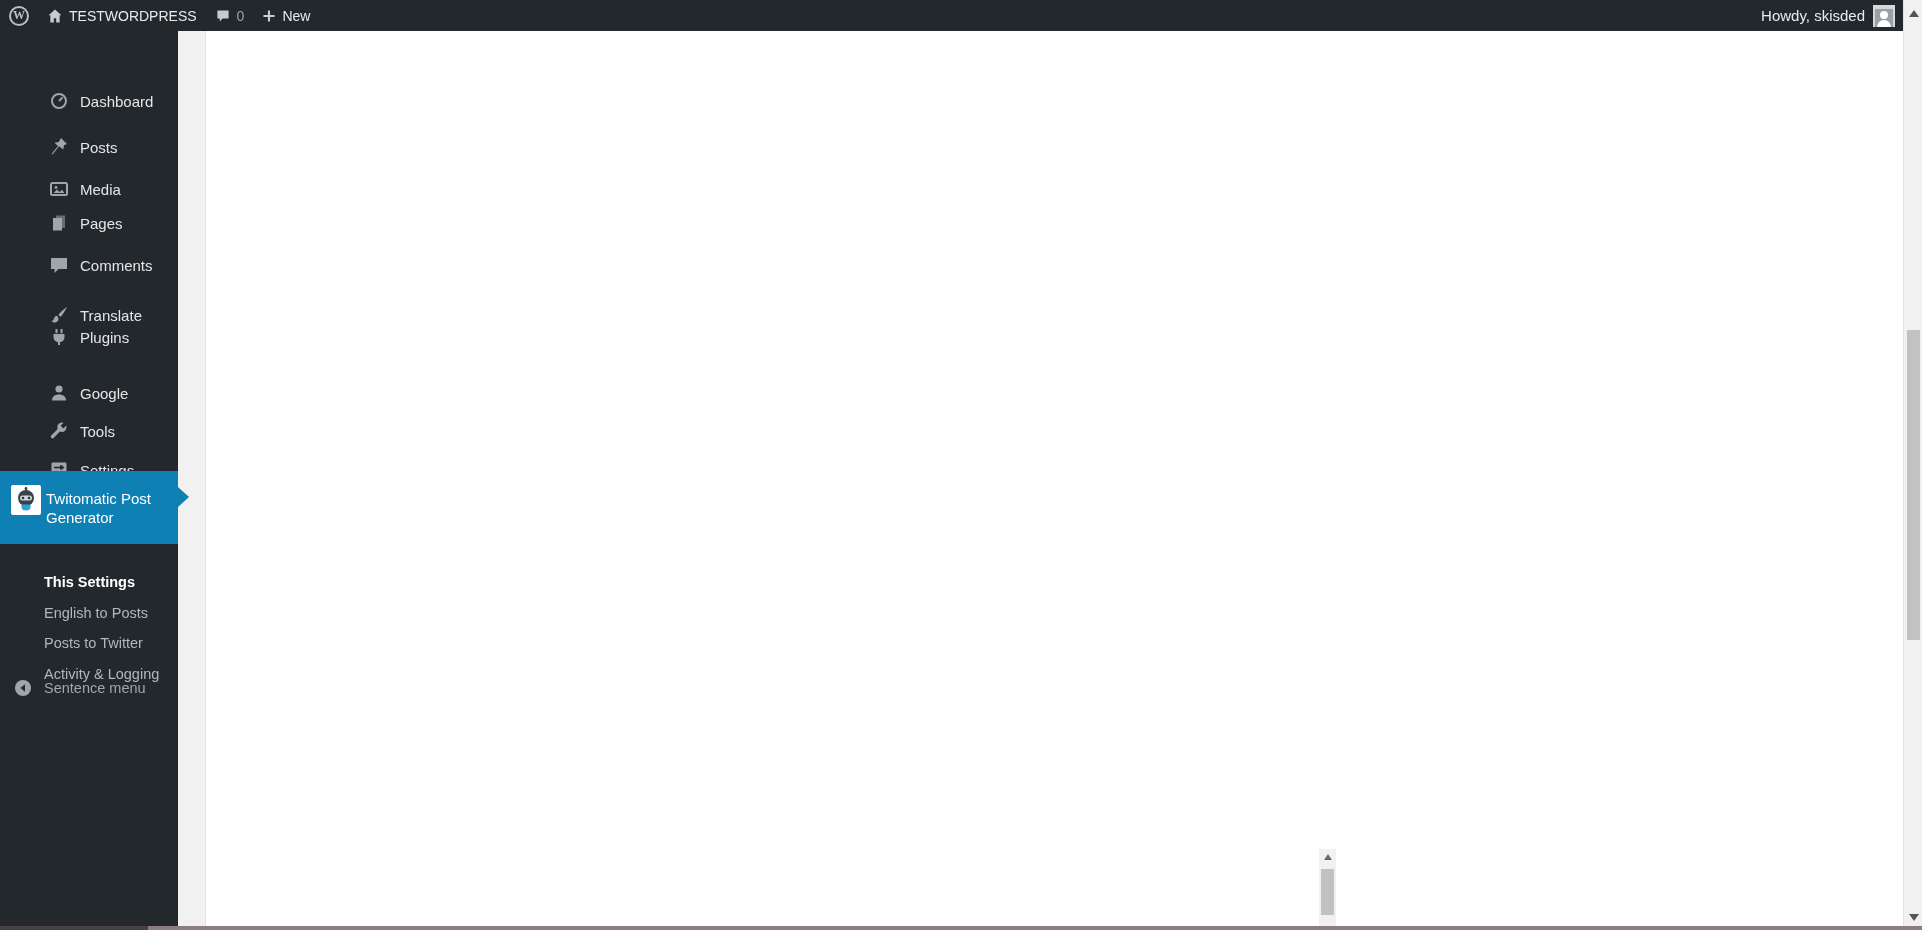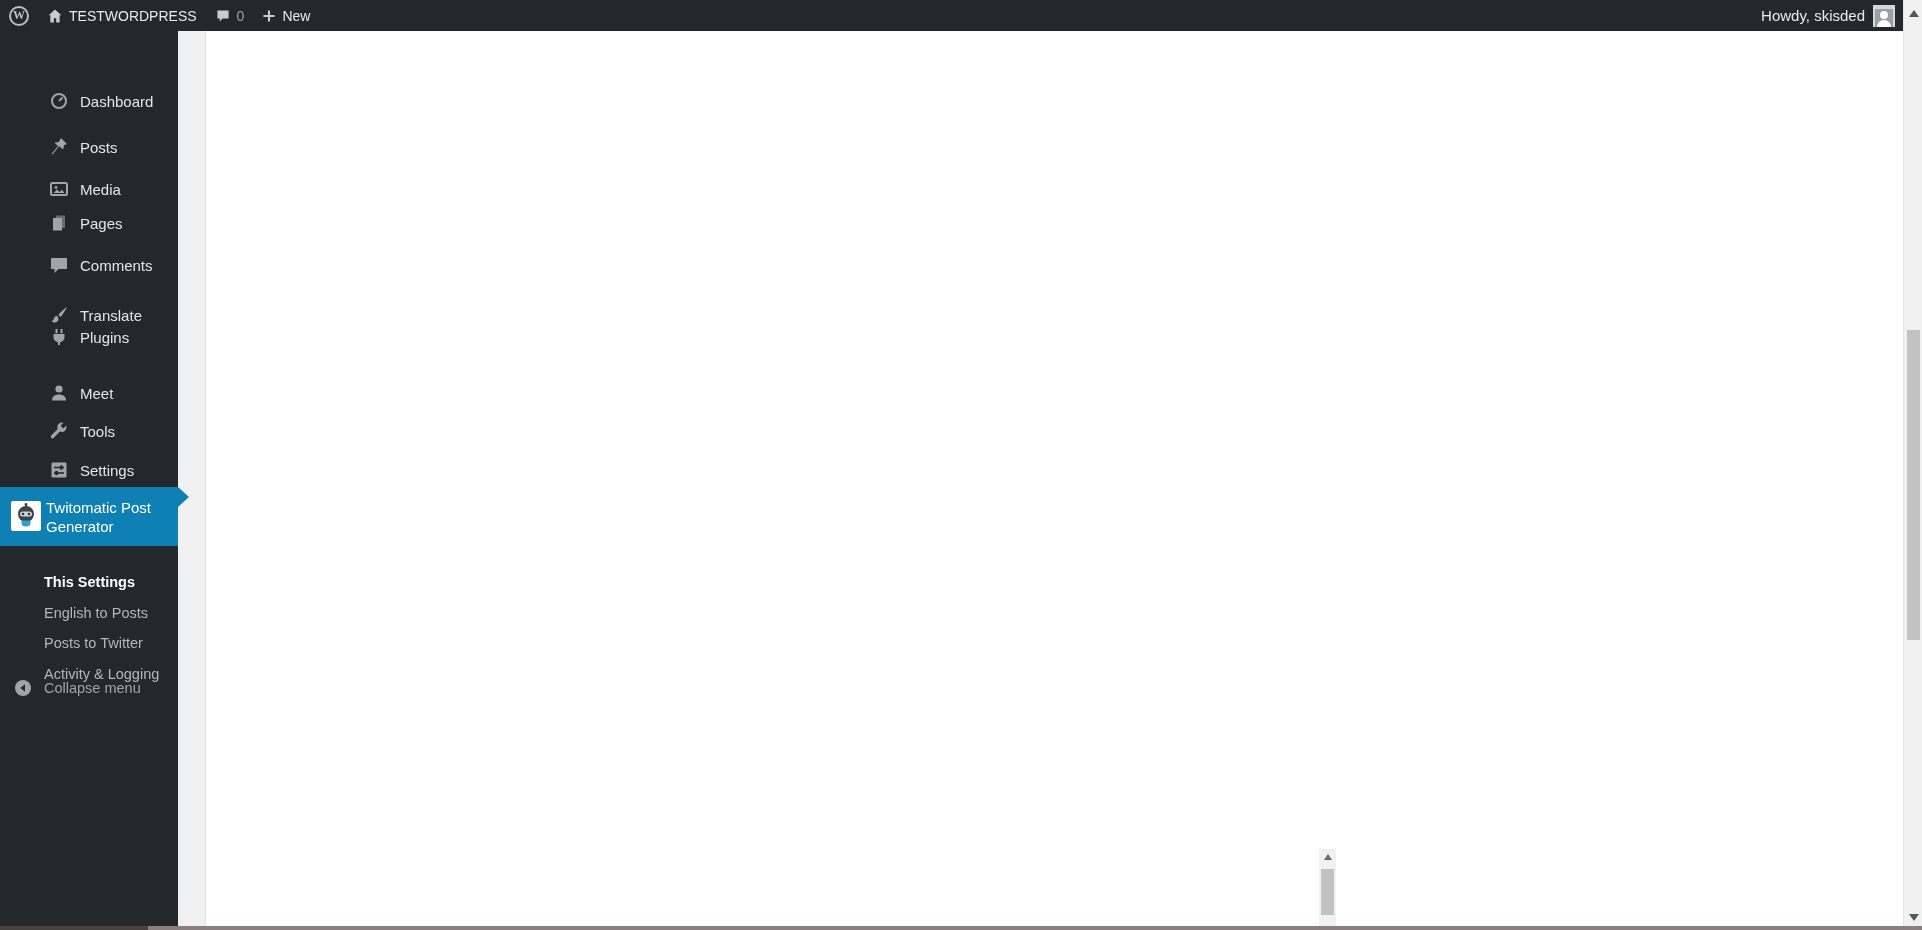--- a/index.html
+++ b/index.html
@@ -20,21 +20,21 @@
   .avatar .av-in { width:18px; height:18px; background:#9aa0a5; position:relative; }
   .avatar .av-in::before { content:""; position:absolute; left:5px; top:2px; width:8px; height:8px; border-radius:50%; background:#fff; }
   .avatar .av-in::after  { content:""; position:absolute; left:2px; top:11px; width:14px; height:7px; border-radius:7px 7px 0 0; background:#fff; }
 
   
   .sbar { position:absolute; left:0; top:31px; width:178px; height:895px; background:#23282d; z-index:20; }
   .sitem { position:absolute; left:0; width:178px; height:24px; display:flex; align-items:center; cursor:pointer;
            color:#e3e5e6; font-size:15px;margin-left:36px; }
   .sitem .ico { position:absolute; left:13px; width:20px; height:20px; color:#a0a5aa; }
   .sitem .slabel { position:absolute; left:44px; }
-  .plug-item { position:absolute; left:0; top:456px; width:178px; height:59px; background:#0e80b4; color:#fff;
+  .plug-item { position:absolute; left:0; top:440px; width:178px; height:73px; background:#0e80b4; color:#fff;
                display:flex; flex-direction:column; justify-content:center; padding-left:46px; font-size:15px;
                line-height:19px; cursor:pointer; }
   .plug-ico { position:absolute; left:11px; top:14px; width:30px; height:30px; }
   .plug-arrow { position:absolute; left:178px; top:456px; width:0; height:0; border-top:10px solid transparent;
                 border-bottom:10px solid transparent; border-left:11px solid #0e80b4; z-index:21; }
   .subitem { position:absolute; left:0; width:178px; height:20px; display:flex; align-items:center; cursor:pointer;
              color:#b2b7bc; font-size:14.5px; padding-left:44px; }
   .subitem.active { color:#fff; font-weight:bold; }
   .collapse { position:absolute; left:0; top:646px; width:178px; height:22px; display:flex; align-items:center;
               color:#a0a5aa; font-size:14.5px; cursor:pointer; }
@@ -170,21 +170,21 @@
       <path fill="currentColor" d="M6.5 2h2v4.2h-2zM11.5 2h2v4.2h-2zM4.5 7h11v2.8a5.5 5.5 0 0 1-4.5 5.4V18H9v-2.8a5.5 5.5 0 0 1-4.5-5.4z"></path>
     </svg>
     <span class="slabel">Plugins</span>
   </div>
 
   <div class="sitem" style="top:350px">
     <svg class="ico" viewBox="0 0 20 20">
       <circle cx="10" cy="6" r="3.6" fill="currentColor"></circle>
       <path fill="currentColor" d="M3 17.5c0-4 3-6 7-6s7 2 7 6z"></path>
     </svg>
-    <span class="slabel">Meet</span>
+    <span class="slabel">Google</span>
   </div>
 
   <div class="sitem" style="top:388px">
     <svg class="ico" viewBox="0 0 20 20">
       <path fill="currentColor" d="M17.3 4.6a4.8 4.8 0 0 1-6.4 6L4.6 16.9a1.7 1.7 0 0 1-2.4-2.4l6.3-6.3a4.8 4.8 0 0 1 6-6.4L11.6 4.7l2.8 2.8z"></path>
     </svg>
     <span class="slabel">Tools</span>
   </div>
 
   <div class="sitem" style="top:427px">
@@ -225,21 +225,21 @@
   </div>
   <div class="subitem" style="top:633px">
     <span>Activity &amp; Logging</span>
   </div>
 
   <div class="collapse">
     <svg class="ico" viewBox="0 0 20 20">
       <circle cx="10" cy="10" r="8" fill="#a0a5aa"></circle>
       <path d="M12 6.2l-4.6 3.8L12 13.8z" fill="#23282d"></path>
     </svg>
-    <span class="slabel">Collapse menu</span>
+    <span class="slabel">Sentence menu</span>
   </div>
 </div>
 
 <div class="main"></div>
 
 <div class="rowlabel" style="left:237px; top:46px;">
   <span class="help">?</span>
   <span>Required Words List:</span>
 </div>
 <div class="rowlabel" style="left:237px; top:101px;">

